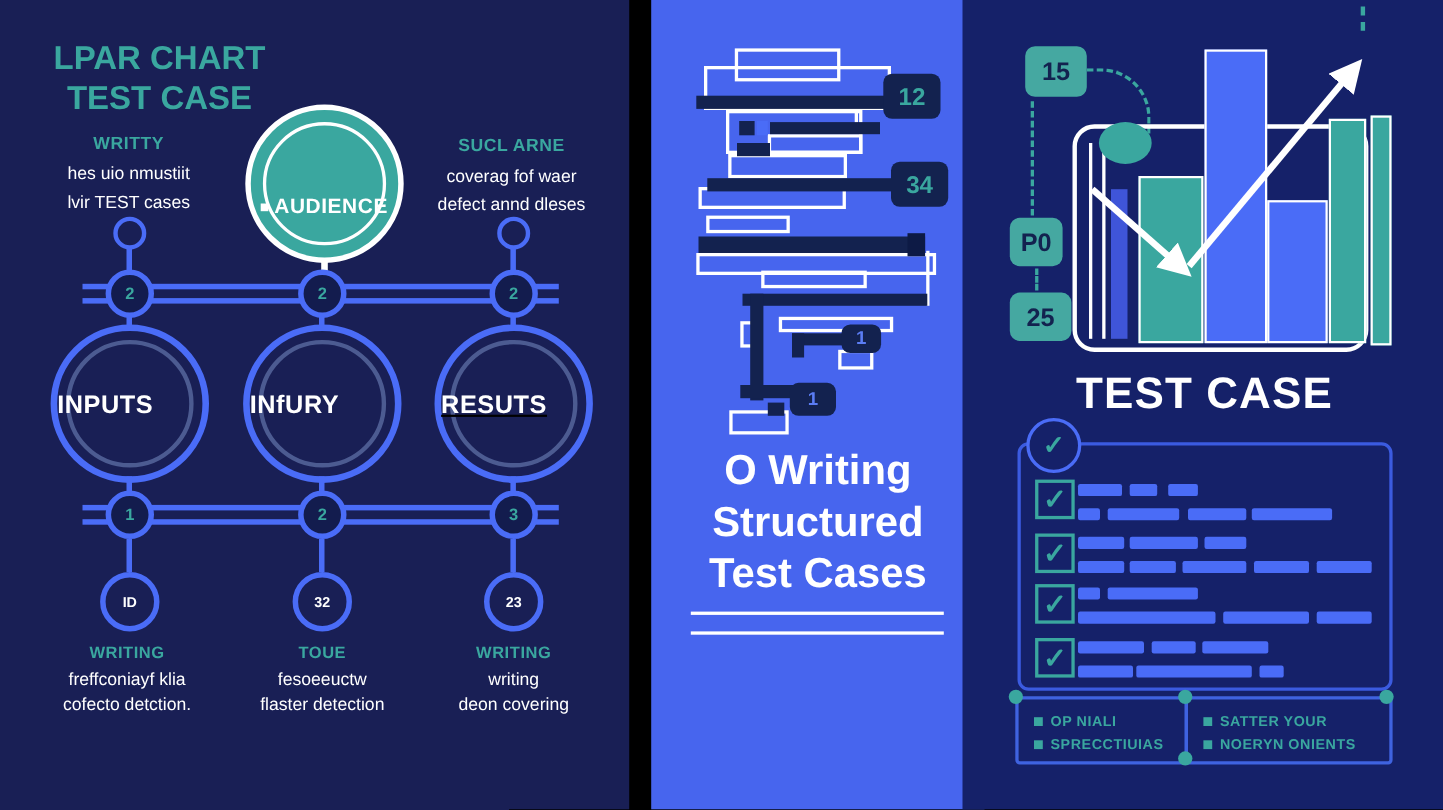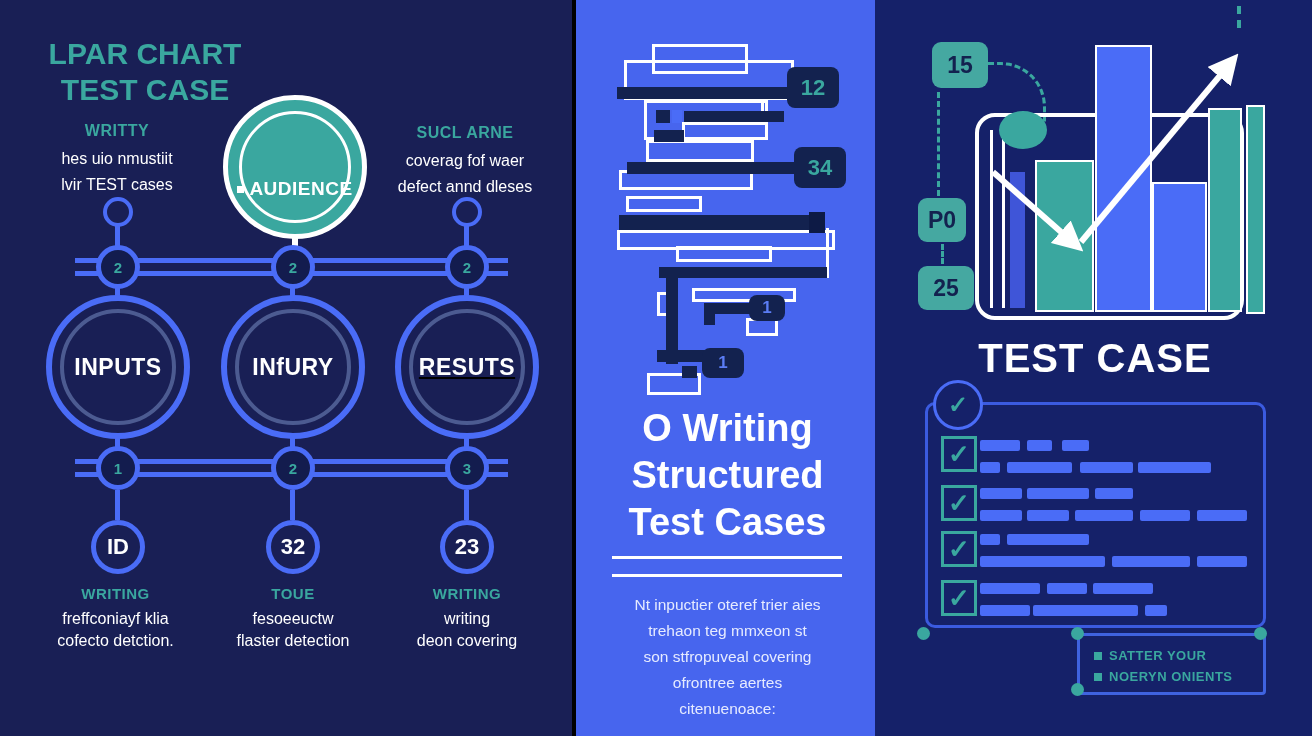--- a/index.html
+++ b/index.html
@@ -1,41 +1,41 @@
 <!DOCTYPE html>
 <html><head>
 <meta charset="utf-8">
 <style>
   html,body{margin:0;padding:0;background:#000;}
   #stage{position:relative;width:1312px;height:736px;overflow:hidden;
          font-family:"Liberation Sans",sans-serif;}
   .abs{position:absolute;}
   
   #panel-left{left:0;top:0;width:572px;height:736px;background:#191f55;}
-  #panel-mid{left:576px;top:0;width:303px;height:736px;background:#4765ee;}
+  #panel-mid{left:592px;top:0;width:303px;height:736px;background:#4765ee;}
   #panel-right{left:875px;top:0;width:448px;height:736px;background:#152169;}
   
   .teal-head{color:#3aa79f;font-weight:bold;letter-spacing:.5px;}
   .main-title{font-size:30px;line-height:36px;font-weight:bold;color:#3aa79f;text-align:center;}
   .note{text-align:center;color:#fff;font-size:16px;line-height:26px;}
   .note .teal-head{font-size:16px;display:block;margin-bottom:2px;}
   .big-circle{border:6px solid #4a6cf7;border-radius:50%;width:132px;height:132px;
-              display:flex;align-items:center;justify-content:center;}
+              display:flex;align-items:center;}
   .big-circle .inner-ring{position:absolute;left:8px;top:8px;right:8px;bottom:8px;
               border:4px solid rgba(140,165,220,.45);border-radius:50%;}
   .big-circle .lbl{color:#fff;font-weight:bold;font-size:23px;letter-spacing:.5px;z-index:2;}
   .node{width:34px;height:34px;border:5px solid #4a6cf7;border-radius:50%;background:#131c4e;
         display:flex;align-items:center;justify-content:center;color:#3aa79f;
         font-weight:bold;font-size:15px;}
   .mini-circle{width:22px;height:22px;border:4px solid #4a6cf7;border-radius:50%;}
   .stem{background:#4a6cf7;width:5px;}
   .timeline{height:8px;border-top:5px solid #4a6cf7;border-bottom:5px solid #4a6cf7;}
   .id-circle{width:44px;height:44px;border:5px solid #4a6cf7;border-radius:50%;
              display:flex;align-items:center;justify-content:center;color:#fff;
-             font-weight:bold;font-size:22px;background:#191f55;}
+             font-weight:bold;font-size:13px;background:#191f55;}
   .footer-col{text-align:center;color:#fff;font-size:16px;line-height:22px;}
   .footer-col .teal-head{font-size:15px;display:block;margin-bottom:3px;}
   .audience{width:134px;height:134px;border-radius:50%;background:#3aa79f;border:5px solid #fff;
             display:flex;align-items:center;justify-content:center;}
   .audience .ring{position:absolute;left:11px;top:11px;right:11px;bottom:11px;
             border:3px solid #fff;border-radius:50%;}
   .audience .lbl{color:#fff;font-weight:bold;font-size:19px;letter-spacing:.5px;z-index:2;margin-top:44px;}
   .sq{display:inline-block;width:7px;height:7px;background:#fff;margin-right:5px;vertical-align:middle;}
   
   .wo{border:3px solid #fff;background:transparent;}
@@ -193,27 +193,20 @@
     <div class="abs gbadge blue-num" style="left:126px;top:348px;width:42px;height:30px;">1</div>
 
     <div class="abs mid-title" style="left:0;top:405px;width:303px;">
       <div>O Writing</div>
       <div>Structured</div>
       <div>Test Cases</div>
     </div>
     <div class="abs rule" style="left:36px;top:556px;width:230px;"></div>
     <div class="abs rule" style="left:36px;top:574px;width:230px;"></div>
 
-    <div class="abs mid-par" style="left:10px;top:592px;width:283px;">
-      <div>Nt inpuctier oteref trier aies</div>
-      <div>trehaon teg mmxeon st</div>
-      <div>son stfropuveal covering</div>
-      <div>ofrontree aertes</div>
-      <div>citenuenoace:</div>
-    </div>
   </div>
 
   <div id="panel-right" class="abs">
 
     <div class="abs" style="left:113px;top:62px;width:55px;height:68px;border-top:3px dashed #3aa79f;border-right:3px dashed #3aa79f;border-top-right-radius:45px;"></div>
     <div class="abs" style="left:62px;top:92px;width:20px;height:104px;border-left:3px dashed #3aa79f;"></div>
     <div class="abs" style="left:66px;top:244px;width:20px;height:20px;border-left:3px dashed #3aa79f;"></div>
     <div class="abs dash-v" style="left:362px;top:6px;height:22px;"></div>
     <div class="abs dash-v" style="left:261px;top:232px;height:55px;"></div>
 
@@ -273,20 +266,26 @@
     <div class="rbar" style="left:105px;top:556px;width:125px;"></div>
     <div class="rbar" style="left:237px;top:556px;width:78px;"></div>
     <div class="rbar" style="left:322px;top:556px;width:50px;"></div>
     <div class="rbar" style="left:105px;top:583px;width:60px;"></div>
     <div class="rbar" style="left:172px;top:583px;width:40px;"></div>
     <div class="rbar" style="left:218px;top:583px;width:60px;"></div>
     <div class="rbar" style="left:105px;top:605px;width:50px;"></div>
     <div class="rbar" style="left:158px;top:605px;width:105px;"></div>
     <div class="rbar" style="left:270px;top:605px;width:22px;"></div>
 
+    <div class="abs fbox" style="left:48px;top:633px;width:151px;height:56px;">
+      <div style="padding:9px 0 0 14px;">
+        <div class="fbox-line"><span class="tsq"></span><span>OP NIALI</span></div>
+        <div class="fbox-line"><span class="tsq"></span><span>SPRECCTIUIAS</span></div>
+      </div>
+    </div>
     <div class="abs fbox" style="left:202px;top:633px;width:183px;height:56px;">
       <div style="padding:9px 0 0 14px;">
         <div class="fbox-line"><span class="tsq"></span><span>SATTER YOUR</span></div>
         <div class="fbox-line"><span class="tsq"></span><span>NOERYN ONIENTS</span></div>
       </div>
     </div>
     <div class="tdot" style="left:42px;top:627px;"></div>
     <div class="tdot" style="left:196px;top:627px;"></div>
     <div class="tdot" style="left:379px;top:627px;"></div>
     <div class="tdot" style="left:196px;top:683px;"></div>

